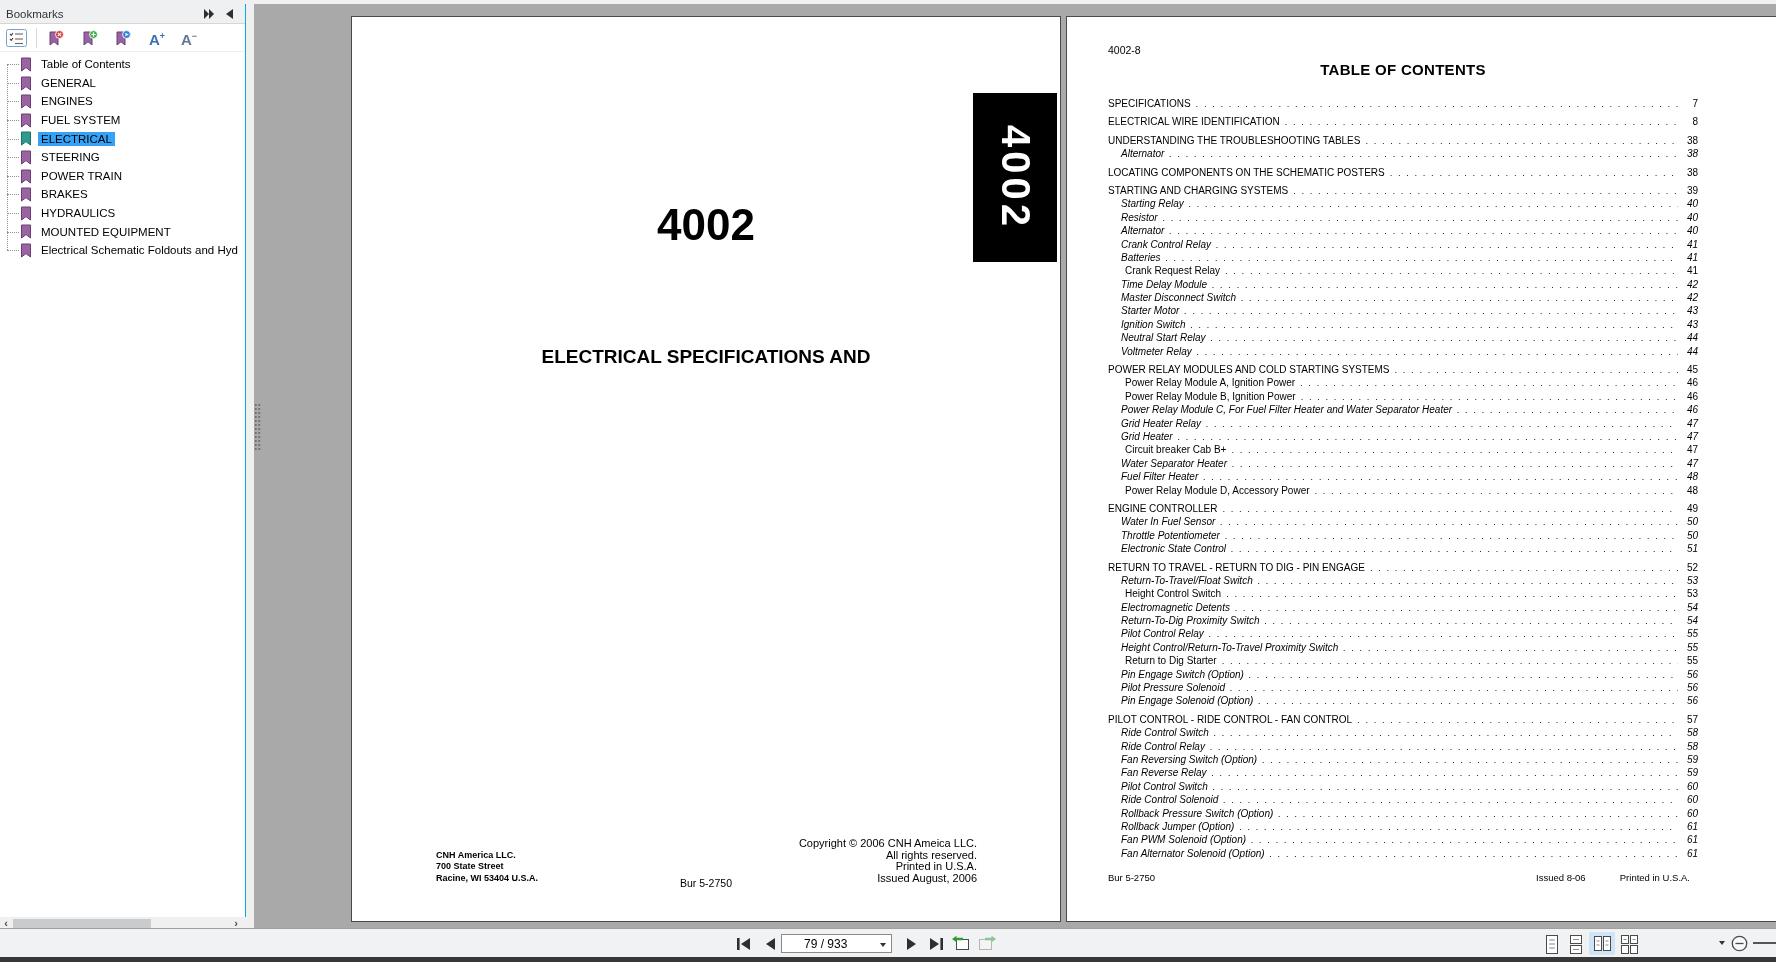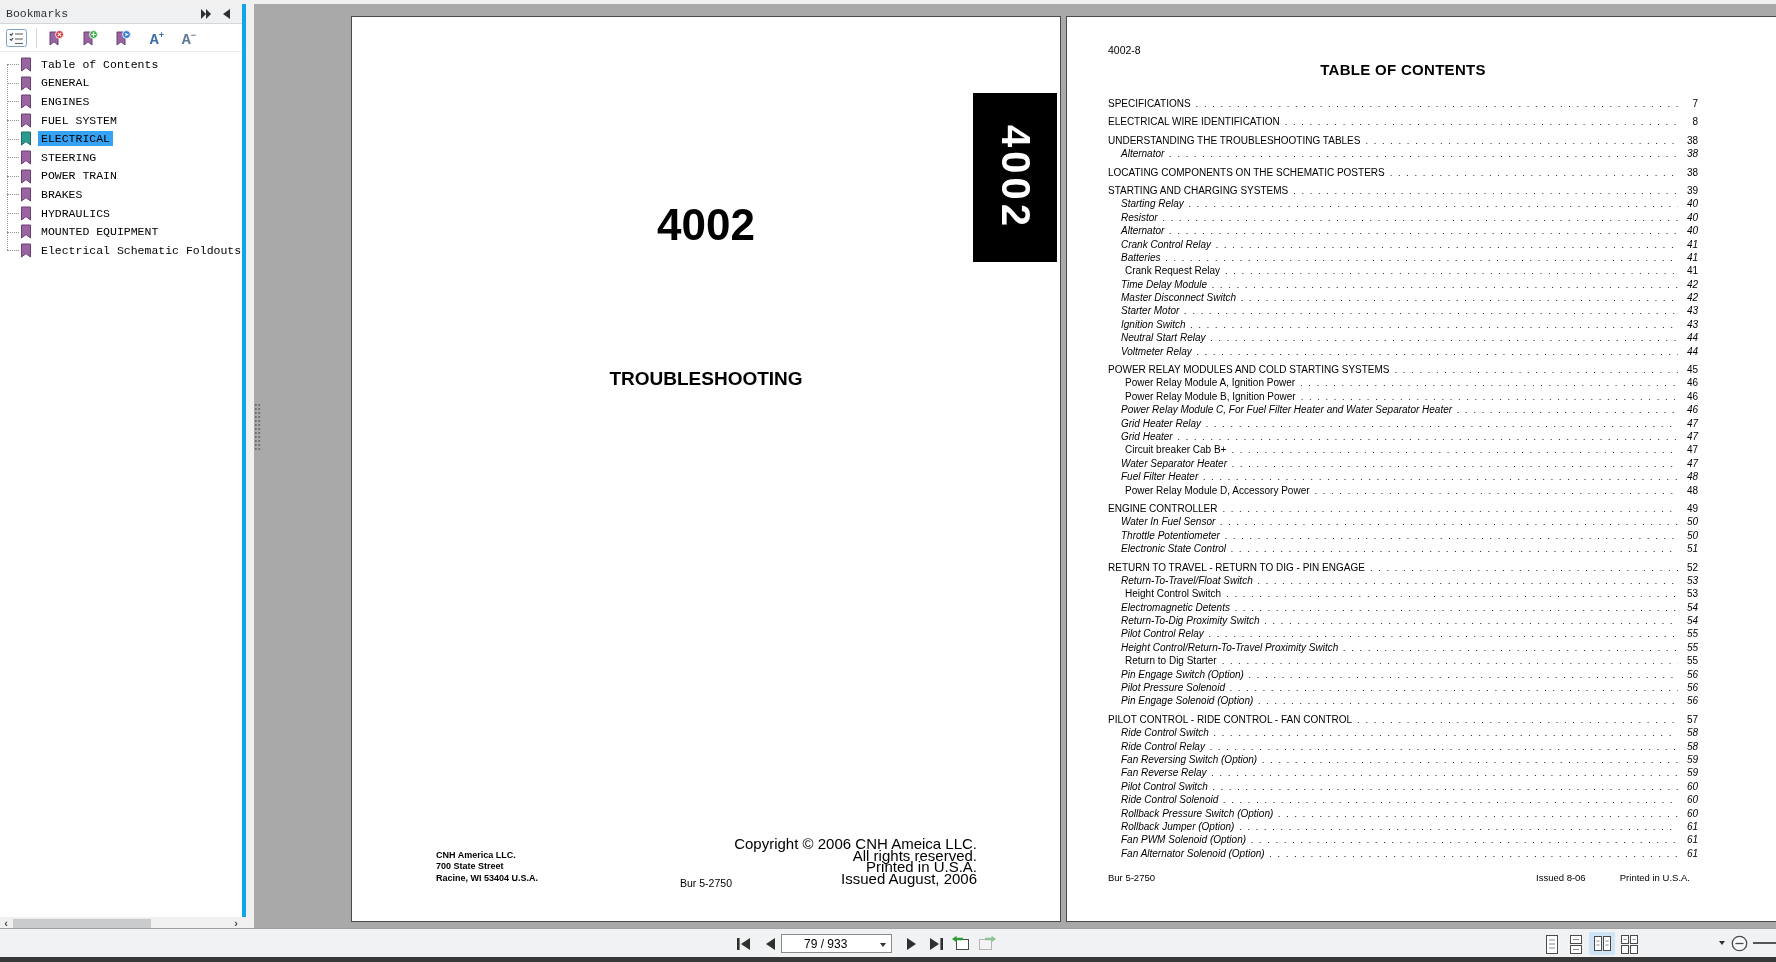--- a/index.html
+++ b/index.html
@@ -1,21 +1,21 @@
 <!DOCTYPE html>
 <html><head>
 <meta charset="utf-8">
 <style>
   * { margin:0; padding:0; box-sizing:border-box; }
   html,body { width:1776px; height:962px; overflow:hidden; background:#f0f0f0;
               font-family:"Liberation Sans", sans-serif; }
 
   
   #sidebar { position:absolute; left:0; top:4px; width:246px; height:913px;
-             background:#fff; border-right:4px solid #0ea5e9;font-family:Liberation Mono, monospace; }
+             background:#fff; border-right:1px solid #0ea5e9; }
   .sb-header { height:20px; background:#eef0f2; border-bottom:1px solid #d6d6d6;
                display:flex; align-items:center; padding:0 6px; position:relative; }
   .sb-title { font-size:11.5px; color:#333; }
   .sb-hdr-btn { position:absolute; top:3px; width:16px; height:14px; display:flex;
                 align-items:center; justify-content:center; cursor:default; }
   #hdr-expand { right:28px; }
   #hdr-collapse { right:8px; }
   .sb-toolbar { position:relative; height:28px; background:#fff; border-bottom:1px solid #ededed; }
   .sb-tb-btn { position:absolute; top:4px; width:22px; height:20px; display:flex;
                align-items:center; justify-content:center; }
@@ -70,21 +70,21 @@
   #lp-head2 { top:186px; }
   .lp-sub { position:absolute; left:0; width:100%; text-align:center;
             font-weight:bold; font-size:19px; line-height:1; }
   #lp-sub1 { top:330px; }
   #lp-sub2 { top:352px; }
   #lp-publisher { position:absolute; left:84px; top:833px; font-size:9px;
                   font-weight:bold; line-height:11.3px; }
   #lp-docnum { position:absolute; left:0; top:860px; width:100%; text-align:center;
                font-size:10.5px; }
   #lp-copyright { position:absolute; right:83px; top:821px; text-align:right;
-                  font-size:15px; line-height:11.6px; }
+                  font-size:11px; line-height:11.6px; }
 
   
   #rp-code { position:absolute; left:41px; top:27px; font-size:10.5px; }
   #rp-title { position:absolute; left:41px; top:44px; width:590px; text-align:center;
               font-size:15px; font-weight:bold; letter-spacing:0.3px; }
   #toc-list { position:absolute; left:41px; top:80px; width:590px; }
   .toc-row { display:flex; align-items:baseline; height:13.4px; font-size:10px;
              line-height:13.4px; white-space:nowrap; }
   .toc-row.sect { margin-top:5px; }
   .toc-row.ind1 { padding-left:13px;font-style:italic; }
@@ -292,21 +292,21 @@
 <div id="splitter"></div>
 
 <div id="docarea">
   <div id="grip"></div>
 
   <div class="page" id="page-left">
     <div id="section-tab">
       <span>4002</span>
     </div>
     <div class="lp-head" id="lp-head2">4002</div>
-    <div class="lp-sub" id="lp-sub2">TROUBLESHOOTING</div>
+    <div class="lp-sub" id="lp-sub1">ELECTRICAL SPECIFICATIONS AND</div>
     <div id="lp-publisher">
       <div>CNH America LLC.</div>
       <div>700 State Street</div>
       <div>Racine, WI 53404   U.S.A.</div>
     </div>
     <div id="lp-docnum">Bur 5-2750</div>
     <div id="lp-copyright">
       <div>Copyright © 2006 CNH Ameica LLC.</div>
       <div>All rights reserved.</div>
       <div>Printed in U.S.A.</div>

